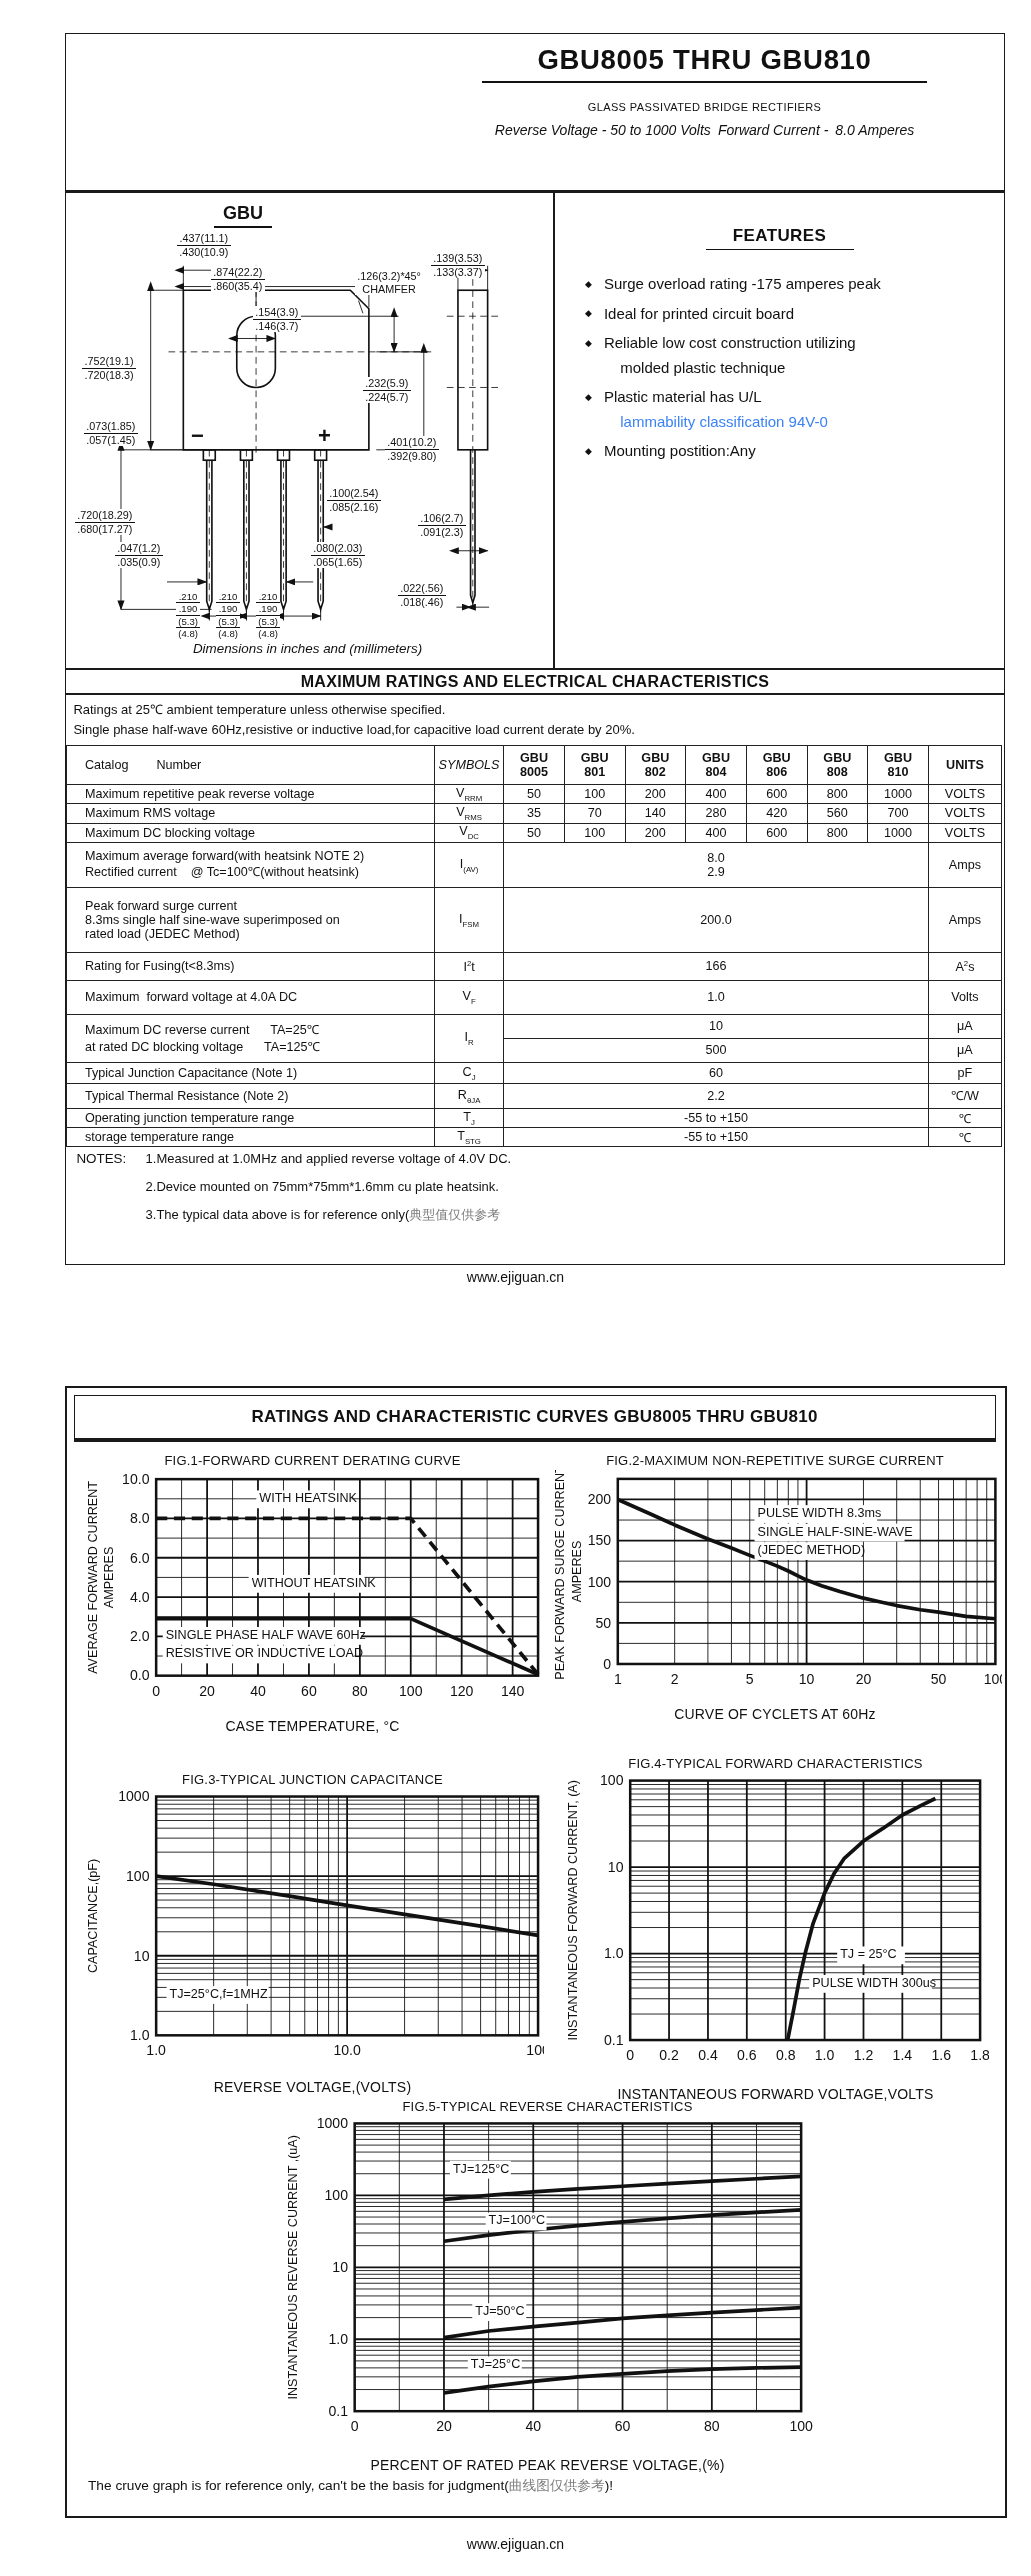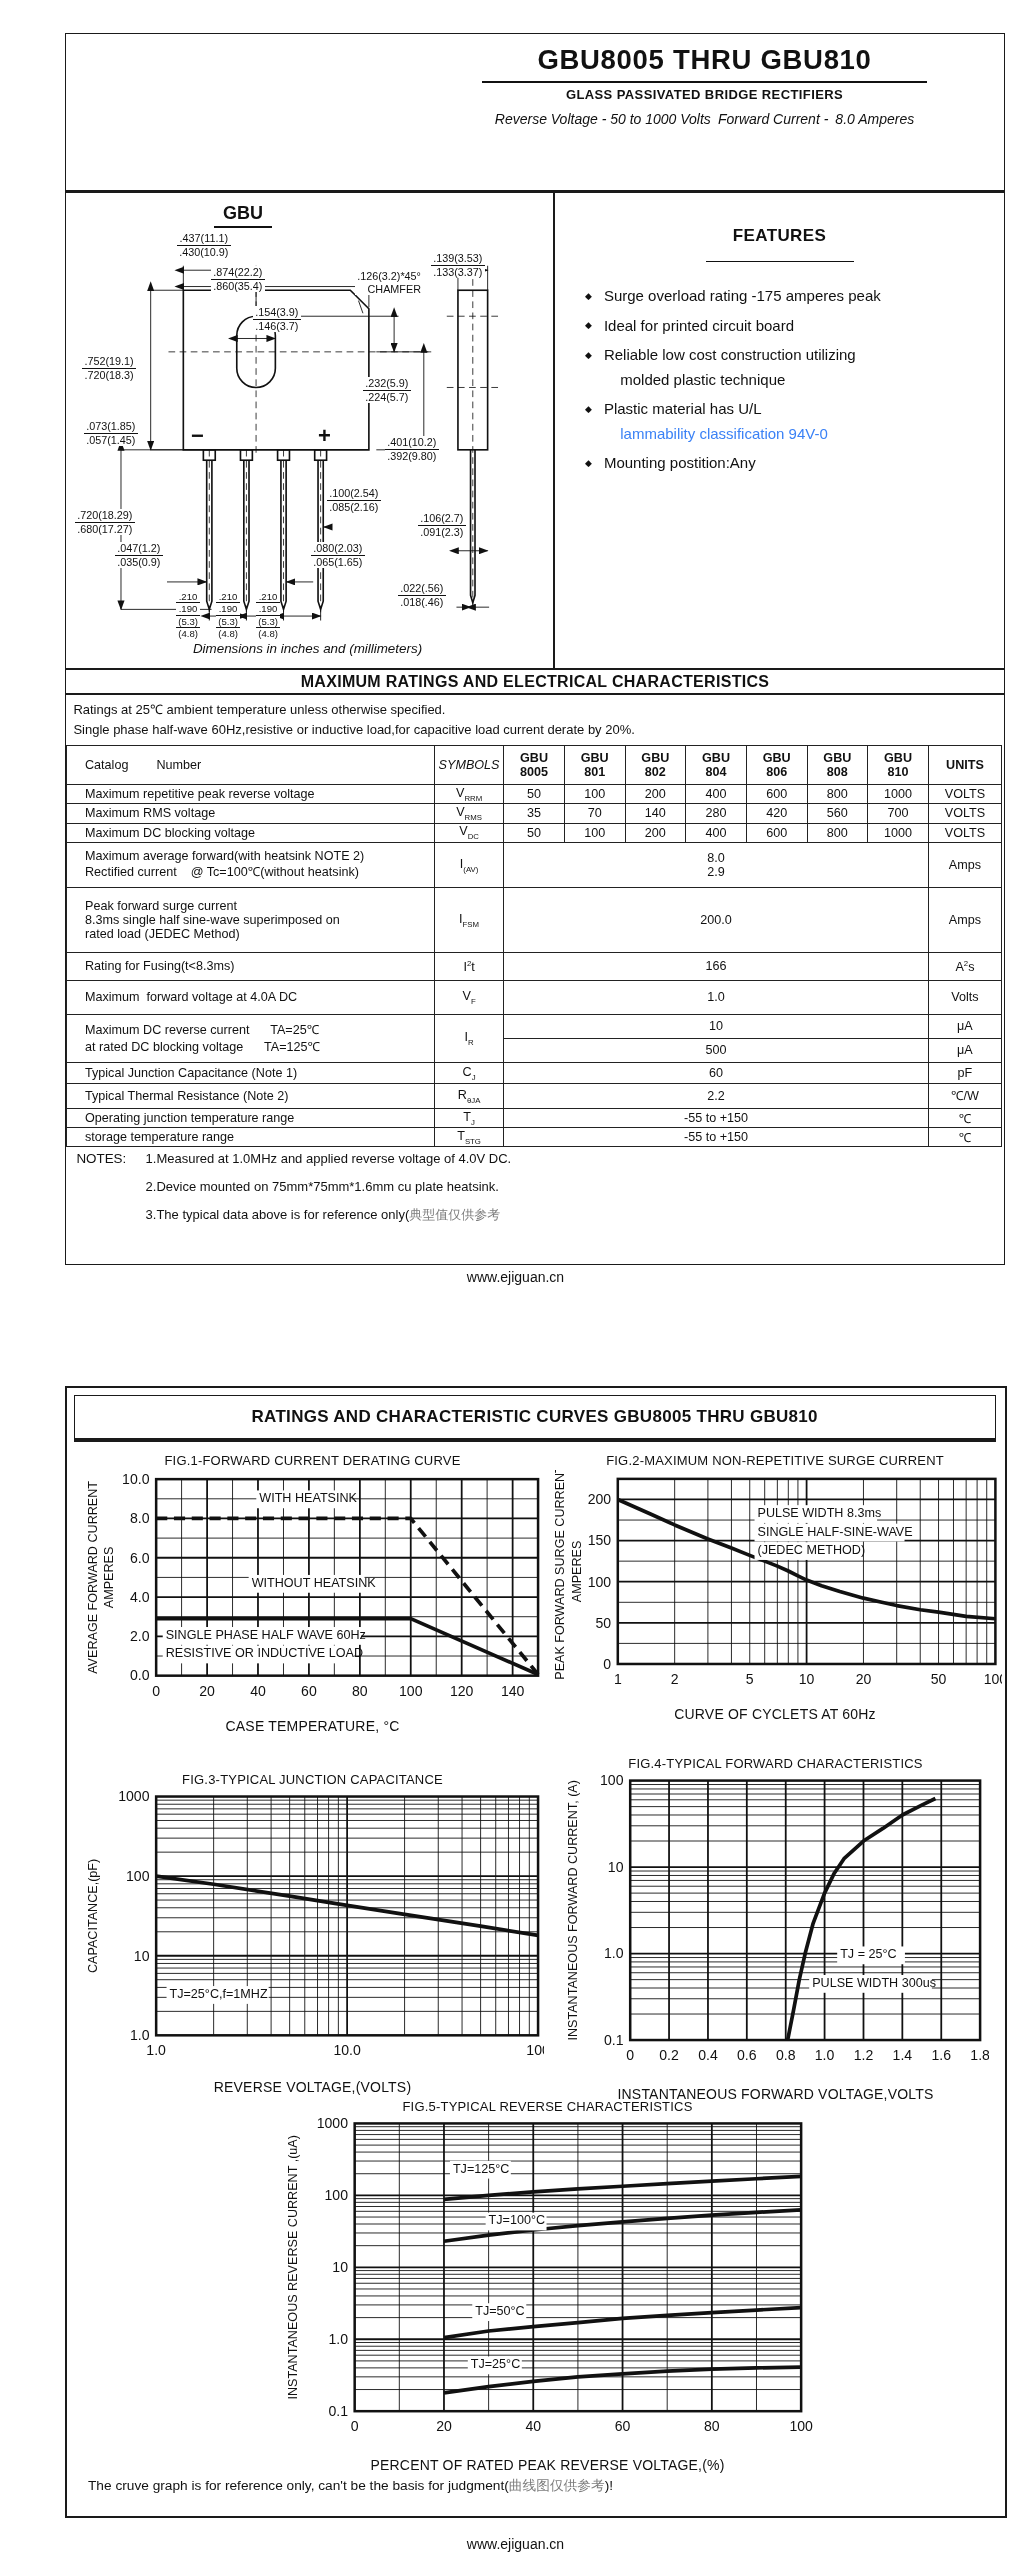--- a/index.html
+++ b/index.html
@@ -9,38 +9,38 @@
   #box1{left:65px;top:33px;width:938px;height:1230px}
   #box2{left:65px;top:1386px;width:938px;height:1128px;border-width:2.2px}
   
   .logo-row{position:absolute;left:39px;top:12px;display:flex;align-items:center}
   .logo-txt{margin-left:7.4px}
   .logo-cn{font-size:35px;font-weight:bold;letter-spacing:6.7px;color:#111;line-height:1}
   .logo-en{font-size:15px;letter-spacing:5.6px;color:#222;margin-top:3px}
   .titleblk{position:absolute;left:364px;top:10.4px;width:549px;text-align:center}
   .t1{font-size:27.5px;font-weight:bold;letter-spacing:0.7px}
   .t1line{width:445px;height:2.2px;background:#111;margin:4.5px auto 0}
-  .t2{font-size:13px;font-weight:bold;margin-top:4px;letter-spacing:0.4px}
+  .t2{font-size:11px;font-weight:normal;margin-top:18px;letter-spacing:0.4px}
   .t3{font-style:italic;font-size:14px;margin-top:9px;display:flex;justify-content:center;gap:7px;align-items:baseline}
   .hdr-rule{position:absolute;left:0;top:156px;width:100%;height:3px;background:#1a1a1a}
   
   #content{position:absolute;left:0;top:159px;width:100%;height:476px}
   .vdiv{position:absolute;left:487px;top:0;width:2.2px;height:476px;background:#1a1a1a}
   
   #drawing{position:absolute;left:0;top:0;width:487px;height:476px}
   .gbu{position:absolute;left:148px;top:10.4px;font-size:18px;font-weight:bold;border-bottom:2.2px solid #111;padding:0 9px 1.5px}
   .dim{position:absolute;font-size:10.8px;text-align:center;line-height:1.18;background:#fff;z-index:3}
   .dim span{display:block;padding:0 2.2px}
   .dim .bar{border-bottom:1.2px solid #111}
-  .dim.left{text-align:right}
+  .dim.left{text-align:center}
   .pol{position:absolute;font-size:22px;font-weight:bold;z-index:3}
   .cap{position:absolute;left:30px;top:448px;width:423px;text-align:center;font-style:italic;font-size:13.4px}
   
   #features{position:absolute;left:491px;top:0;width:445px}
-  .fhead{width:148px;margin:33px auto 0;text-align:center;font-size:17px;font-weight:bold;border-bottom:1.9px solid #111;padding-bottom:15px;letter-spacing:0.4px}
+  .fhead{width:148px;margin:33px auto 0;text-align:center;font-size:17px;font-weight:bold;border-bottom:1.9px solid #111;padding-bottom:3px;letter-spacing:0.4px}
   .flist{margin:25px 0 0 28px;padding:0;list-style:none;font-size:15px}
   .flist li{margin-bottom:12.6px;display:flex}
   .flist .blt{font-size:9px;margin:3.7px 12px 0 0}
   .fl2{margin:7.4px 0 0 16.3px}
   .accent{color:#3b82f6}
   
   .band{position:absolute;left:0;top:634px;width:100%;height:27px;border-top:2.2px solid #1a1a1a;border-bottom:2.2px solid #1a1a1a;display:flex;align-items:center;justify-content:center;font-size:16px;font-weight:bold;letter-spacing:0.3px;box-sizing:border-box}
   .rnotes{position:absolute;left:7.4px;top:666px;font-size:13px;line-height:1.5}
   
   #ratings-table{position:absolute;left:0;top:711px;width:936px;border-collapse:collapse;font-size:12.6px}

